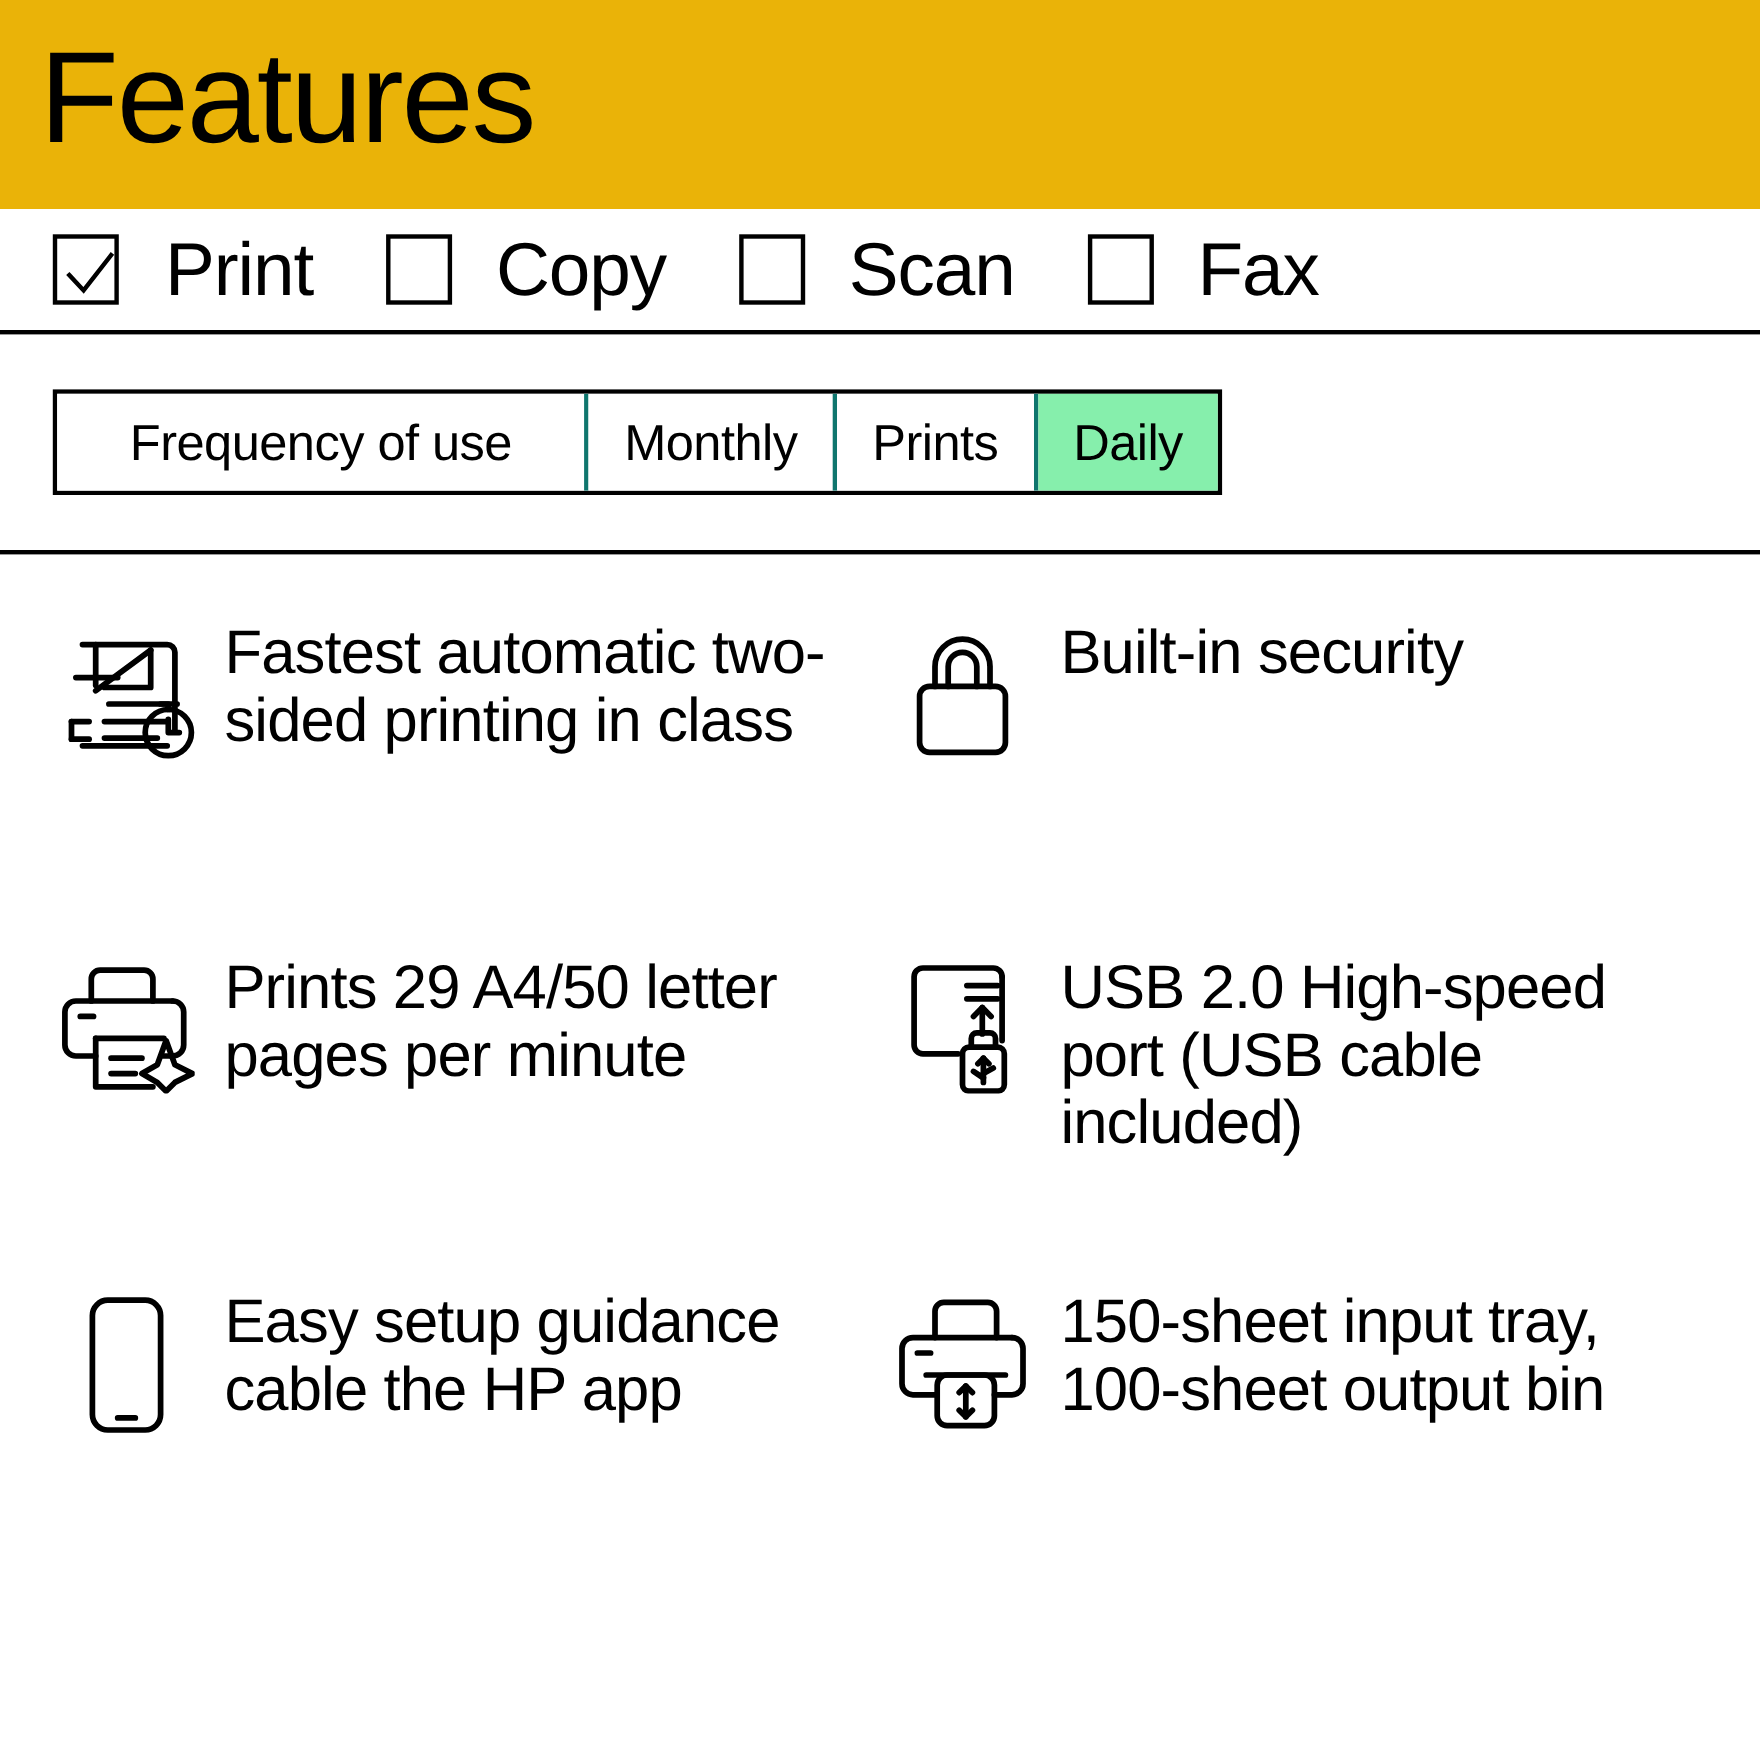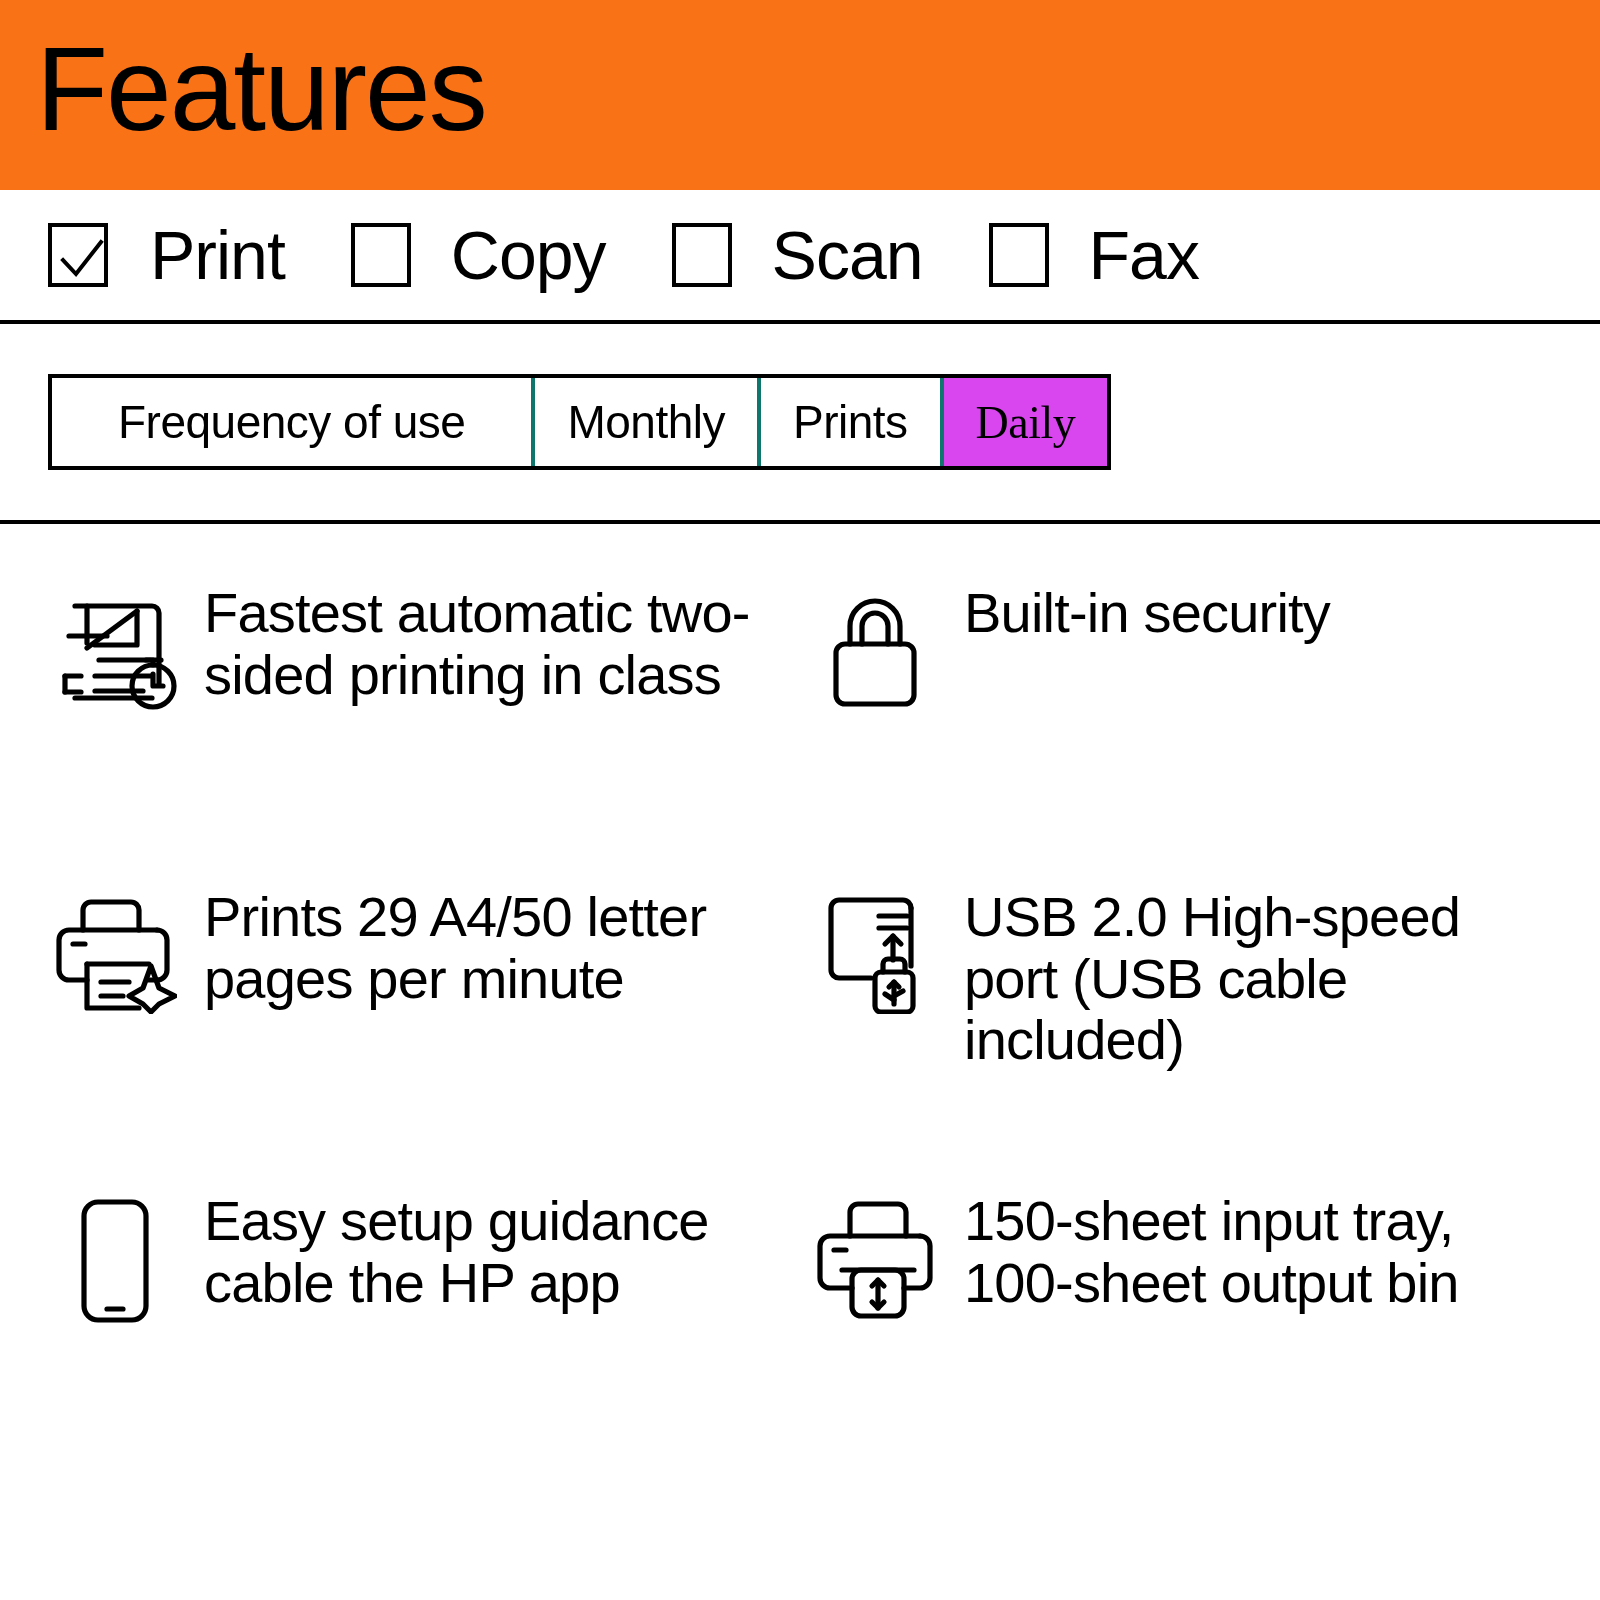--- a/index.html
+++ b/index.html
@@ -11,41 +11,41 @@
     width: 1600px;
     height: 1600px;
     font-family: "Liberation Sans", sans-serif;
     color: #000000;
     overflow: hidden;
     position: relative;
   }
 
   
   .header-band {
-    background: #f97316;
+    background: #eab308;
     height: 190px;
     width: 100%;
     box-sizing: border-box;
     display: flex;
     align-items: center;
     padding-left: 36px;
   }
   .header-title {
     font-size: 118px;
     font-weight: 400;
     line-height: 1;
     letter-spacing: -2px;
     color: #000000;
     margin: 0;
     transform: translateY(-6px);
   }
 
   
   .capability-row {
-    height: 134px;
+    height: 114px;
     border-bottom: 4px solid #000;
     display: flex;
     align-items: center;
     padding-left: 48px;
     box-sizing: border-box;
   }
   .capability {
     display: flex;
     align-items: center;
   }
@@ -96,21 +96,21 @@
     justify-content: center;
     font-size: 46px;
     letter-spacing: -0.5px;
     padding: 0 32px;
     border-right: 4px solid #0f766e;
     box-sizing: border-box;
     background: #ffffff;
     white-space: nowrap;
   }
   .segment:last-child { border-right: none; }
-  .segment.selected { background: #d946ef; font-family: Liberation Serif, serif; }
+  .segment.selected { background: #86efac; }
   .segment.seg-label { padding: 0 66px; }
 
   
   .features {
     padding: 34px 40px 0 40px;
     display: grid;
     grid-template-columns: 1fr 1fr;
     column-gap: 0px;
     row-gap: 0px;
   }

